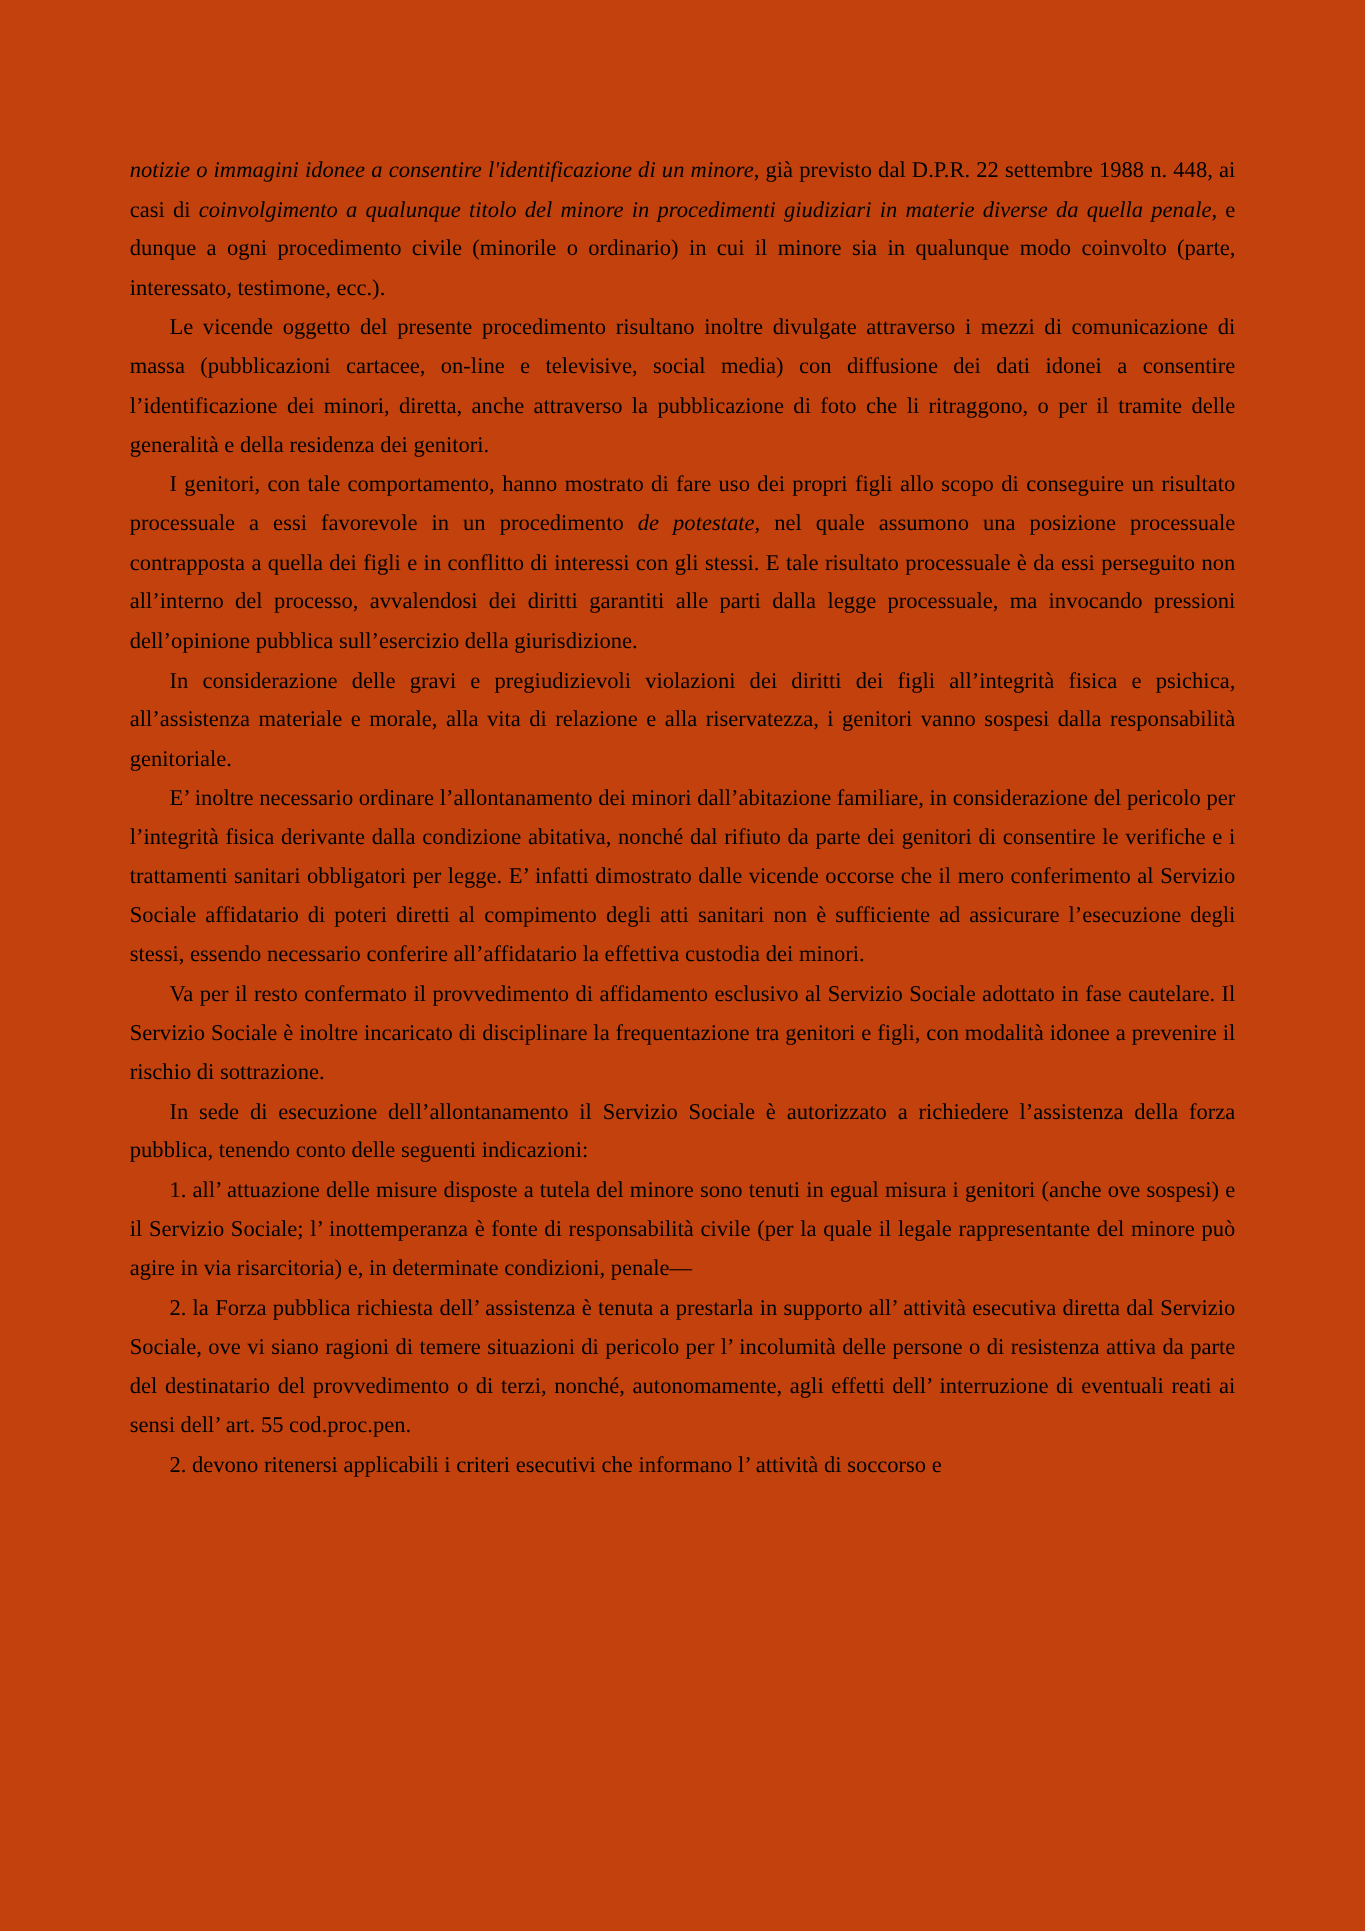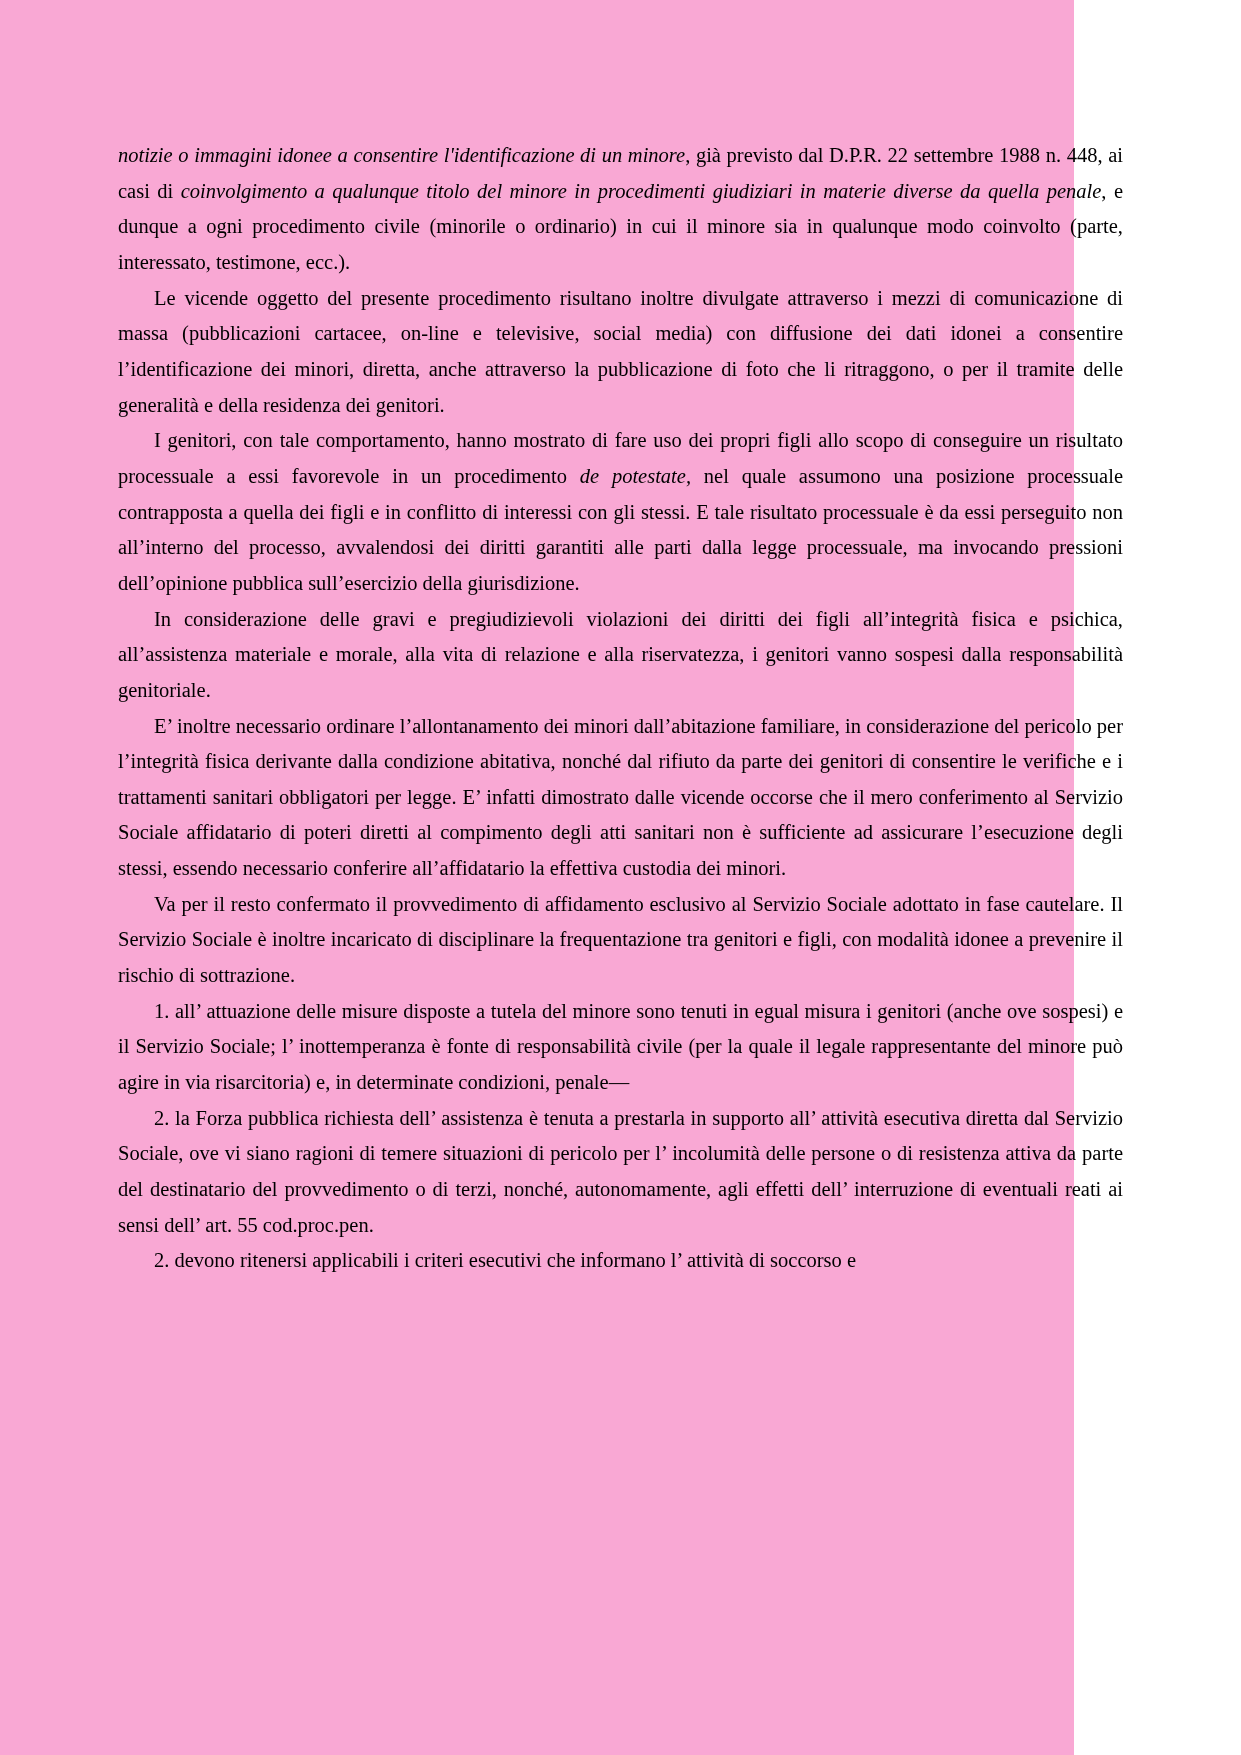--- a/index.html
+++ b/index.html
@@ -8,24 +8,24 @@
     background: #ffffff;
   }
   body {
     width: 1241px;
     min-height: 1755px;
     font-family: "Liberation Serif", serif;
     color: #000000;
   }
   .page {
     box-sizing: border-box;
-    width: 1074px;
+    width: 1241px;
     min-height: 1755px;
     padding: 138px 118px 60px 118px;
-    background: #f9a8d4;
+    background: #c2410c;
   }
   .doc-body {
     width: 1005px;
   }
   p.para {
     margin: 0;
     font-size: 20.5px;
     line-height: 1.74;
     text-align: justify;
     text-justify: inter-word;
@@ -43,18 +43,19 @@
 
 <div class="page">
   <div class="doc-body">
     <div id="paragraphs">
         <p class="para"><em>notizie o immagini idonee a consentire l'identificazione di un minore</em><span>, già previsto dal D.P.R. 22 settembre 1988  n. 448, ai casi di </span><em>coinvolgimento a qualunque titolo del minore in procedimenti giudiziari in materie diverse da quella penale</em><span>, e dunque a ogni procedimento civile (minorile o ordinario) in cui il minore sia in qualunque modo coinvolto (parte, interessato, testimone, ecc.).</span></p>
         <p class="para indent"><span>Le vicende oggetto del presente procedimento risultano inoltre divulgate attraverso i mezzi di comunicazione di massa (pubblicazioni cartacee, on-line e televisive, social media) con diffusione dei dati idonei a consentire l’identificazione dei minori, diretta, anche attraverso la pubblicazione di foto che li ritraggono, o per il tramite delle generalità e della residenza dei genitori.</span></p>
         <p class="para indent"><span>I genitori, con tale comportamento, hanno mostrato di fare uso dei propri figli allo scopo di conseguire un risultato processuale a essi favorevole in un procedimento </span><em>de potestate,</em><span> nel quale assumono una posizione processuale contrapposta a quella dei figli e in conflitto di interessi con gli stessi. E tale risultato processuale è da essi perseguito non all’interno del processo, avvalendosi dei diritti garantiti alle parti dalla legge processuale, ma invocando pressioni dell’opinione pubblica sull’esercizio della giurisdizione.</span></p>
         <p class="para indent"><span>In considerazione delle gravi e pregiudizievoli violazioni dei diritti dei figli all’integrità fisica e psichica, all’assistenza materiale e morale, alla vita di relazione e alla riservatezza, i genitori vanno sospesi dalla responsabilità genitoriale.</span></p>
         <p class="para indent"><span>E’ inoltre necessario ordinare l’allontanamento dei minori dall’abitazione familiare, in considerazione del pericolo per l’integrità fisica derivante dalla condizione abitativa, nonché dal rifiuto da parte dei genitori di consentire le verifiche e i trattamenti sanitari obbligatori per legge. E’ infatti dimostrato dalle vicende occorse che il mero conferimento al Servizio Sociale affidatario di poteri diretti al compimento degli atti sanitari non è sufficiente ad assicurare l’esecuzione degli stessi, essendo necessario conferire all’affidatario la effettiva custodia dei minori.</span></p>
         <p class="para indent"><span> Va per il resto confermato il provvedimento di affidamento esclusivo al Servizio Sociale adottato in fase cautelare. Il Servizio Sociale è inoltre incaricato di disciplinare la frequentazione tra genitori e figli, con modalità idonee a prevenire il rischio di sottrazione.</span></p>
+        <p class="para indent"><span>In sede di esecuzione dell’allontanamento il Servizio Sociale è autorizzato a richiedere l’assistenza della forza pubblica, tenendo conto delle seguenti indicazioni:</span></p>
         <p class="para indent"><span>1. all’ attuazione delle misure disposte a tutela del minore sono tenuti in egual misura i genitori (anche ove sospesi) e il Servizio Sociale; l’ inottemperanza è fonte di responsabilità civile (per la quale il legale rappresentante del minore può agire in via risarcitoria) e, in determinate condizioni, penale—</span></p>
         <p class="para indent"><span>2. la Forza pubblica richiesta dell’ assistenza è tenuta a prestarla in supporto all’ attività esecutiva diretta dal Servizio Sociale, ove vi siano ragioni di temere situazioni di pericolo per l’ incolumità delle persone o di resistenza attiva da parte del destinatario del provvedimento o di terzi, nonché, autonomamente, agli effetti dell’ interruzione di eventuali reati ai sensi dell’ art. 55 cod.proc.pen.</span></p>
         <p class="para indent"><span>2. devono ritenersi applicabili i criteri esecutivi che informano l’ attività di soccorso e</span></p>
       </div>
   </div>
 </div>
 
 </body></html>

